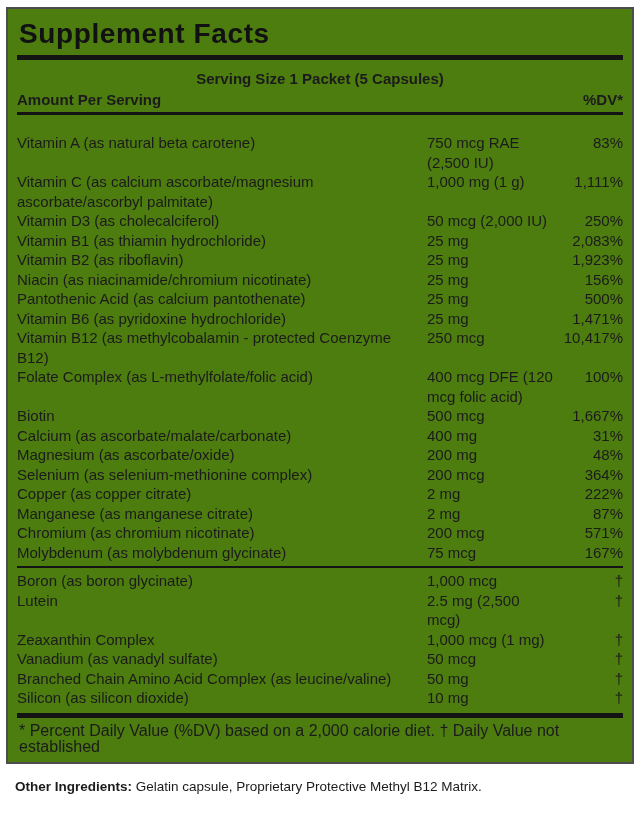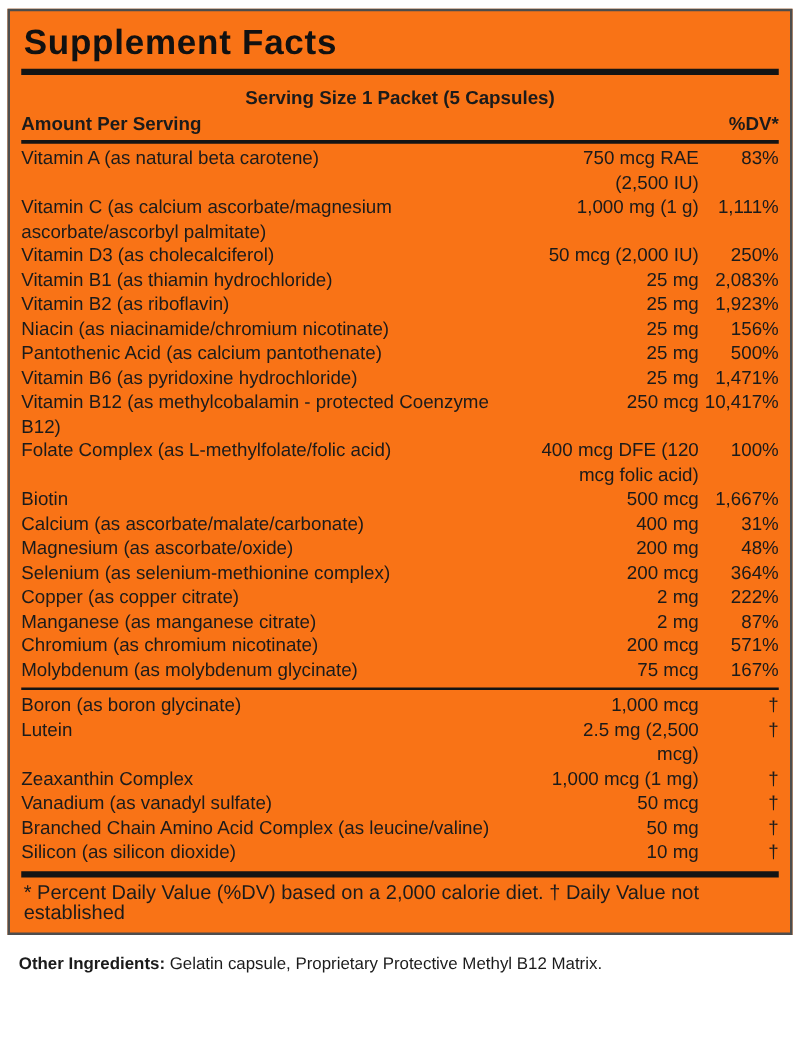--- a/index.html
+++ b/index.html
@@ -7,21 +7,21 @@
     width: 640px; height: 838px;
     background: #ffffff;
     font-family: "Liberation Sans", sans-serif;
     color: #1b1b1b;
     overflow: hidden;
   }
   .label-box {
     margin: 7px 6px 0 6px;
     width: 628px;
     border: 2px solid #4d4d4d;
-    background: #f97316;
+    background: #4d7c0f;
     padding: 9px 9px 7px 9px;
   }
   .panel-title {
     font-size: 28px;
     font-weight: bold;
     letter-spacing: 0.6px;
     color: #111;
     margin: 0 0 5px 2px;
   }
   .rule-thick { height: 5px; background: #141414; }
@@ -34,35 +34,35 @@
   }
   .col-header {
     display: flex;
     justify-content: space-between;
     align-items: flex-end;
     font-size: 15px;
     font-weight: bold;
     line-height: 18px;
     border-bottom: 3px solid #141414;
     padding-bottom: 3px;
-    margin-bottom: 2px;
+    margin-bottom: 18px;
   }
   table.nutrients {
     width: 100%;
     border-collapse: collapse;
     table-layout: fixed;
   }
   table.nutrients td {
     font-size: 15px;
     line-height: 19.5px;
     vertical-align: top;
     padding: 0;
   }
   td.cell-name  { white-space: pre-line; padding-left: 2px; }
-  td.cell-amount{ width: 132px; text-align: right; white-space: pre-line; }
+  td.cell-amount{ width: 132px; white-space: pre-line; }
   td.cell-dv    { width: 64px;  text-align: right; }
   .rule-mid { height: 2px; background: #141414; margin: 4px 0 3px 0; }
   .rule-bottom { height: 5px; background: #141414; margin: 5px 0 5px 0; }
   .footnote {
     font-size: 16px;
     line-height: 16px;
     padding-left: 2px;
   }
   .other-ingredients {
     margin: 14px 6px 0 15px;

